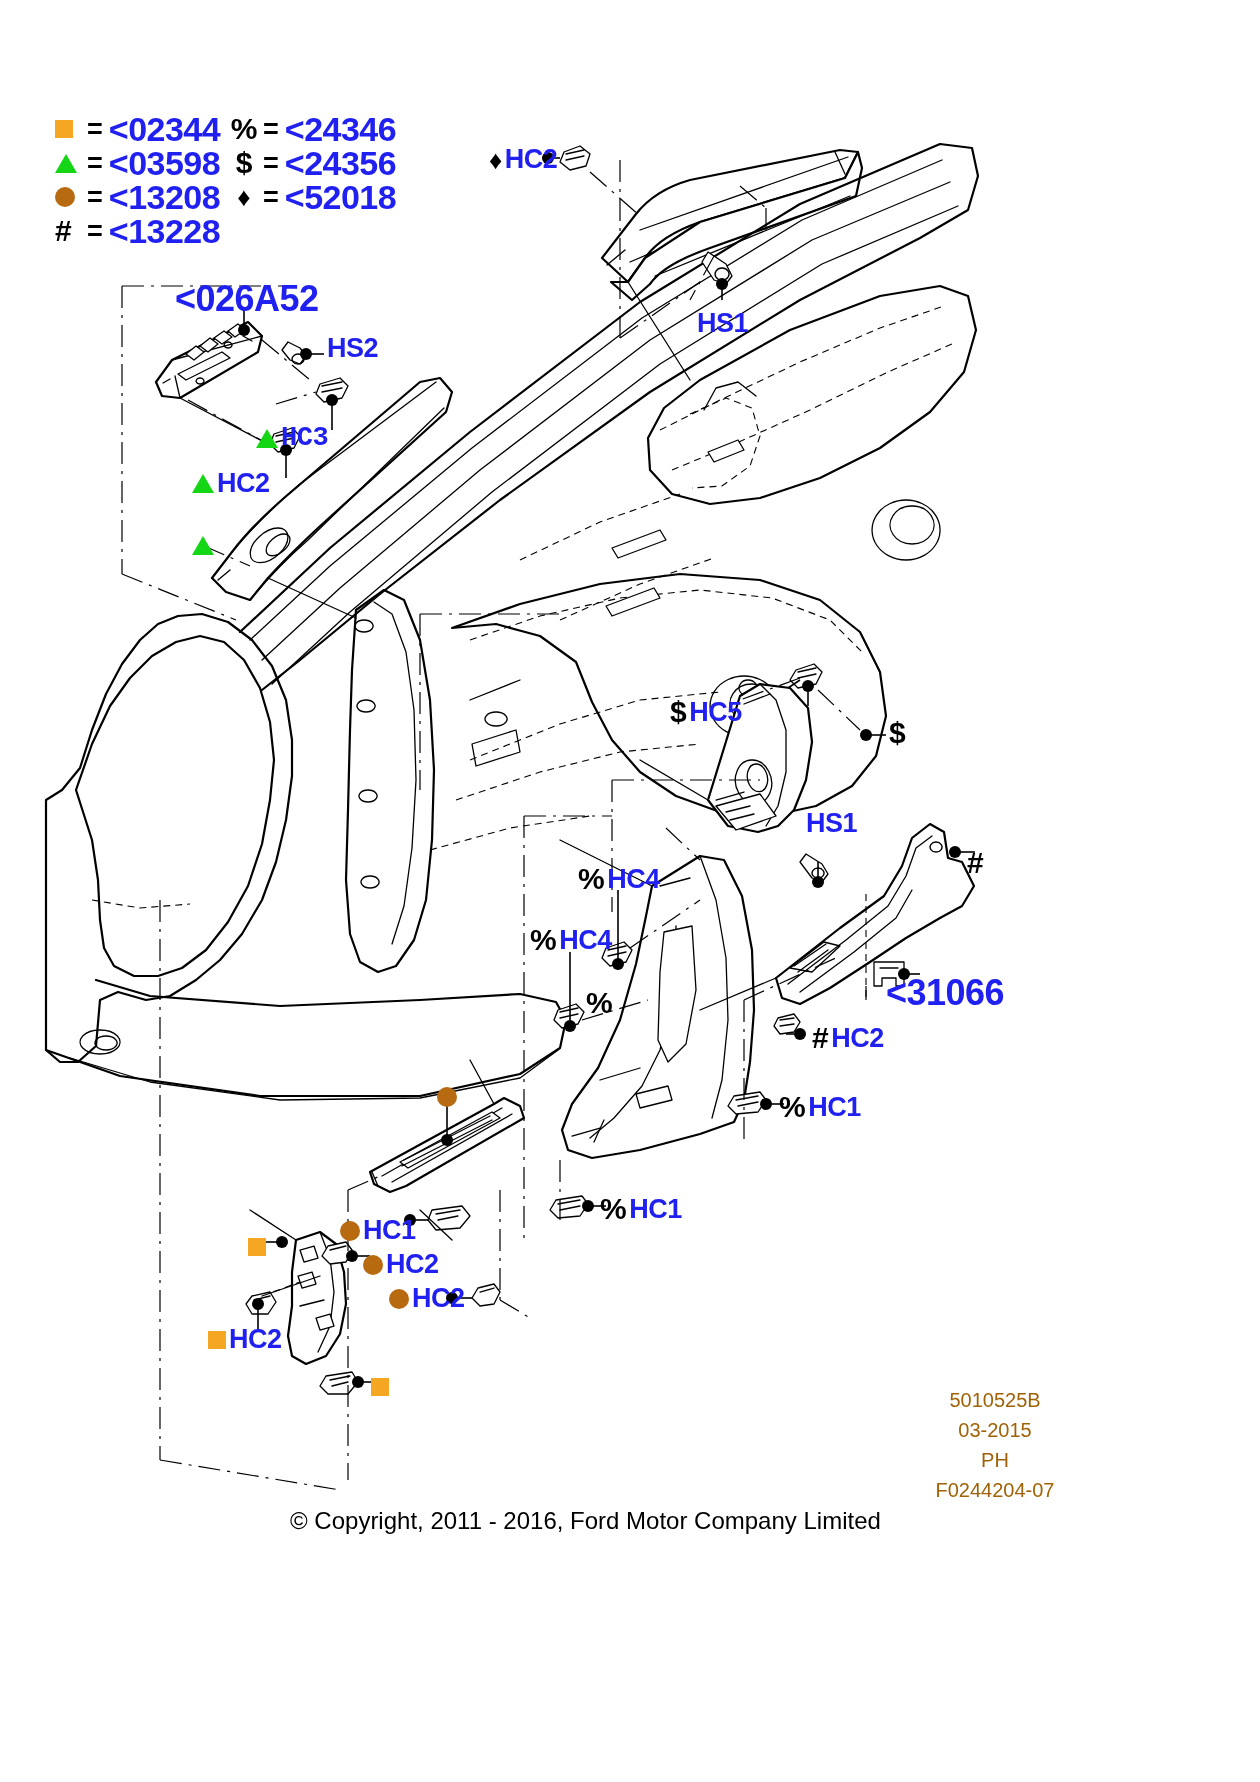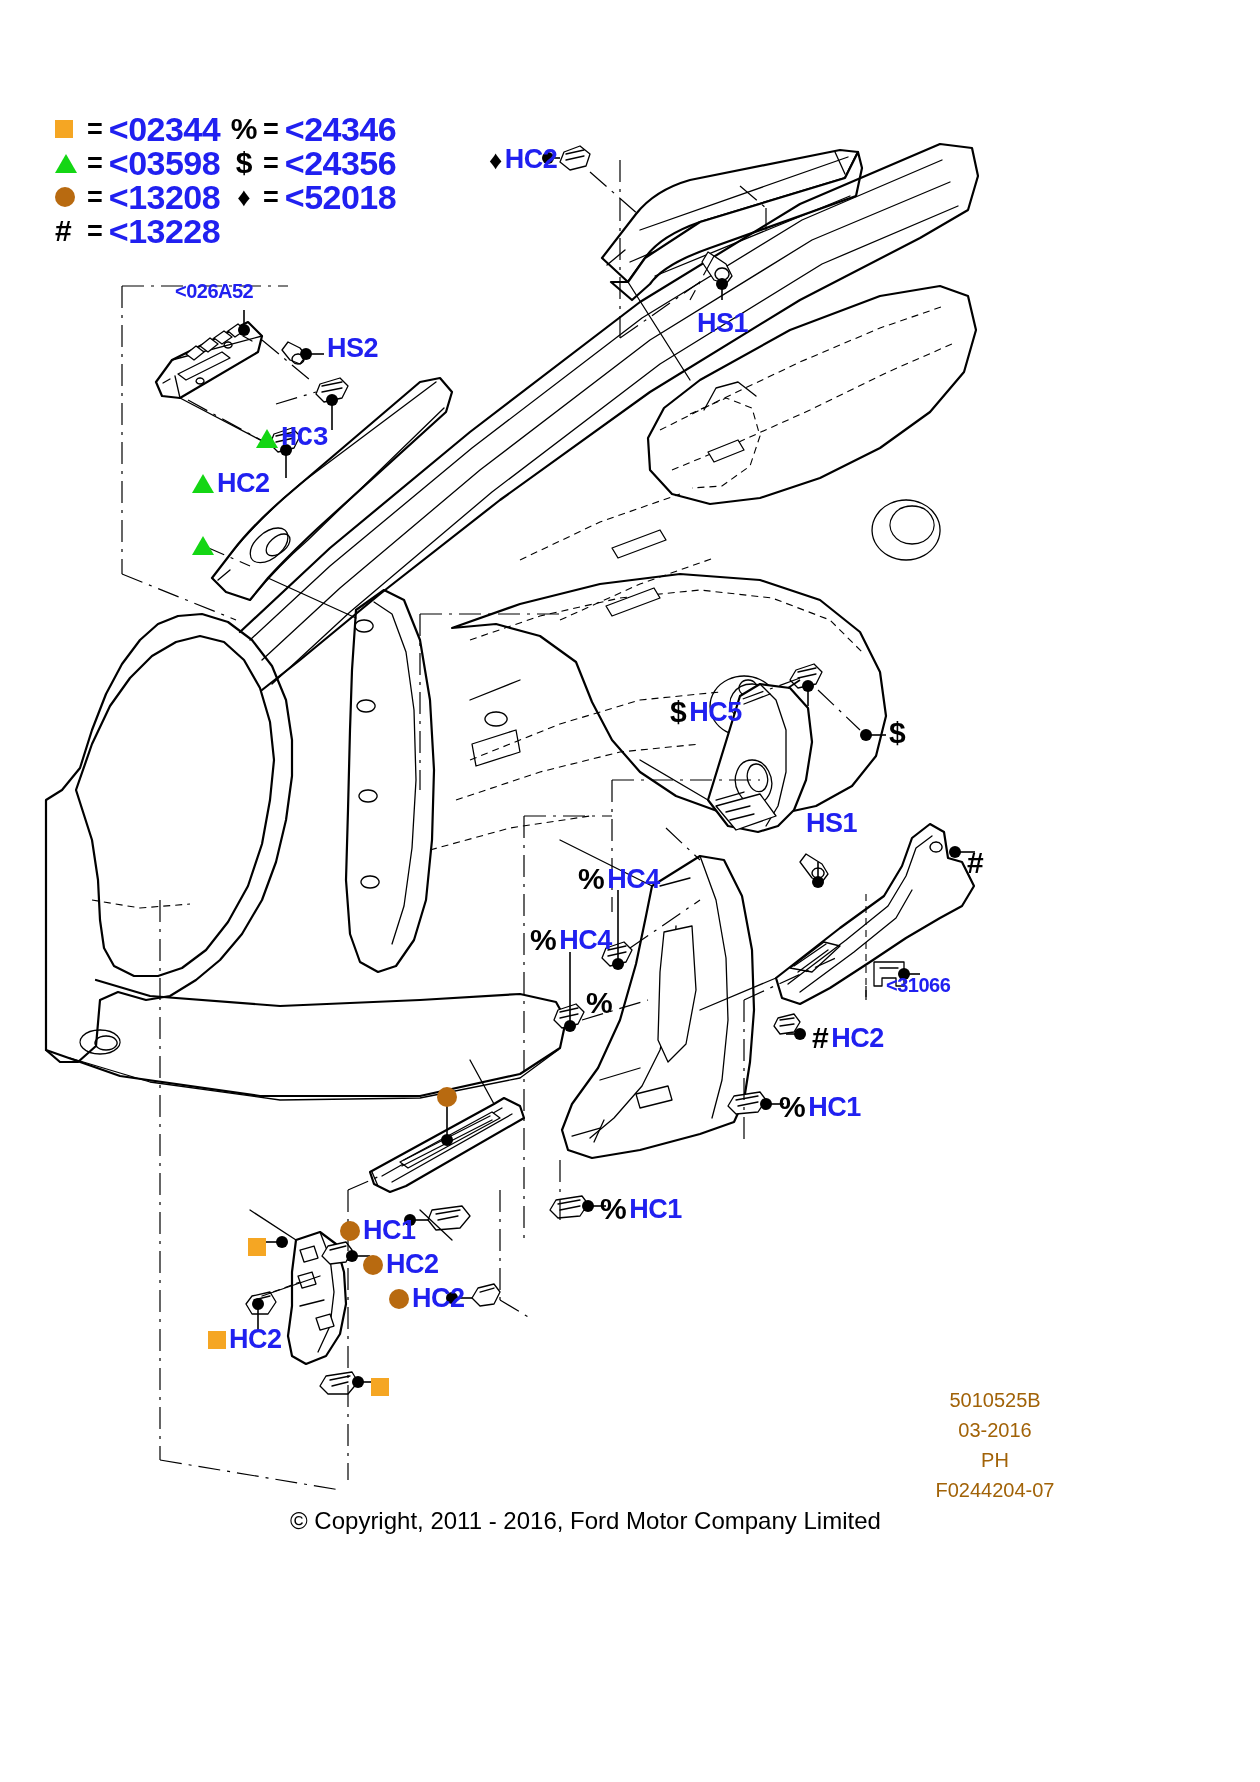--- a/index.html
+++ b/index.html
@@ -25,21 +25,21 @@
     pointer-events: none;
   }
   .lbl {
     position: absolute;
     font-family: "Liberation Sans", sans-serif;
     font-weight: bold;
     color: #2020f0;
     white-space: nowrap;
     line-height: 1;
   }
-  .lbl.part { font-size: 20px; letter-spacing: -0.5px; }
+  .lbl.part { font-size: 36px; letter-spacing: -0.5px; }
   .lbl.code { font-size: 27px; letter-spacing: -0.5px; }
   .sym {
     display: inline-block;
     vertical-align: middle;
     position: relative;
   }
   .sym-sq {
     width: 18px; height: 18px;
     background: #f5a623;
   }
@@ -663,18 +663,18 @@
   </div>
 
   <div class="lbl code" style="left:371px; top:1372px;">
     <span class="sym sym-sq"></span>
   </div>
 
   <div class="footer-txt" id="copyright">© Copyright, 2011 - 2016, Ford Motor Company Limited</div>
 
   <div id="docblock">
     <div>5010525B</div>
-    <div>03-2016</div>
+    <div>03-2015</div>
     <div>PH</div>
     <div>F0244204-07</div>
   </div>
 
 </div>
 
 </body></html>

